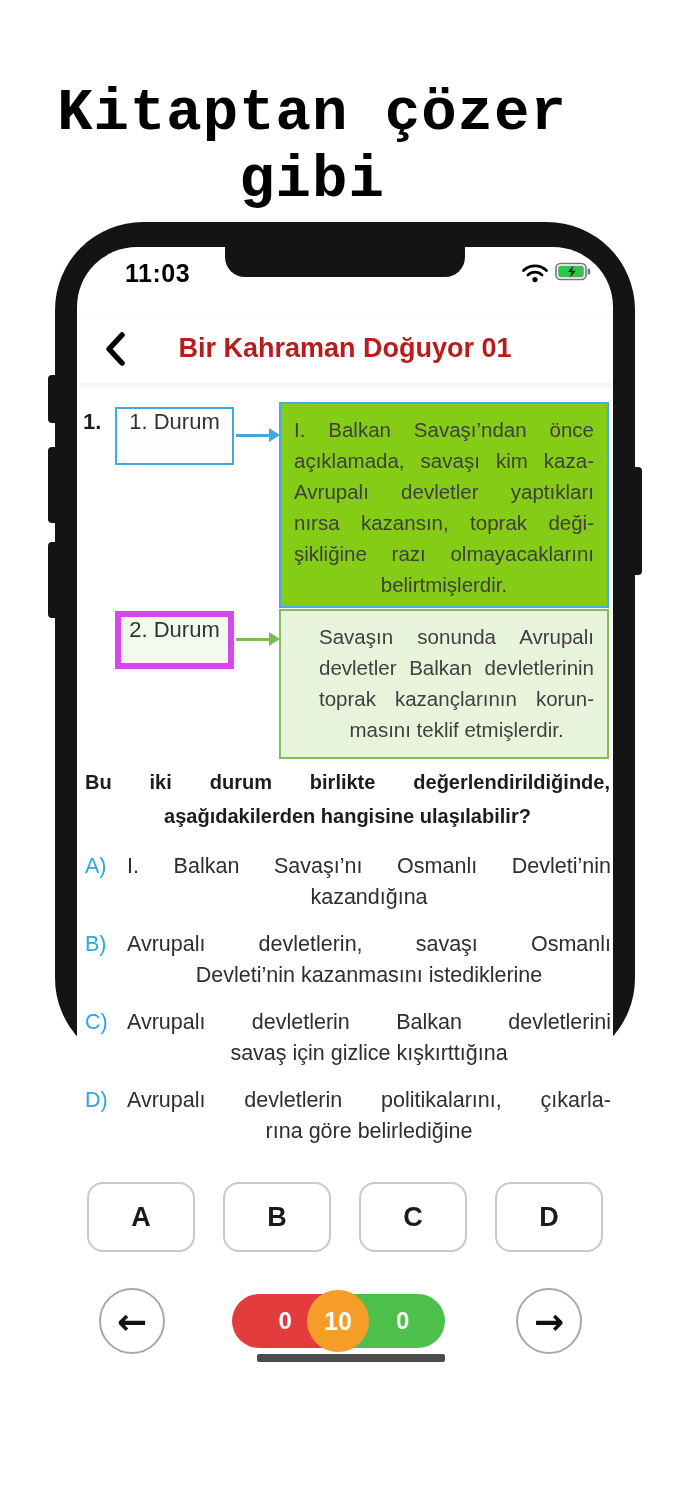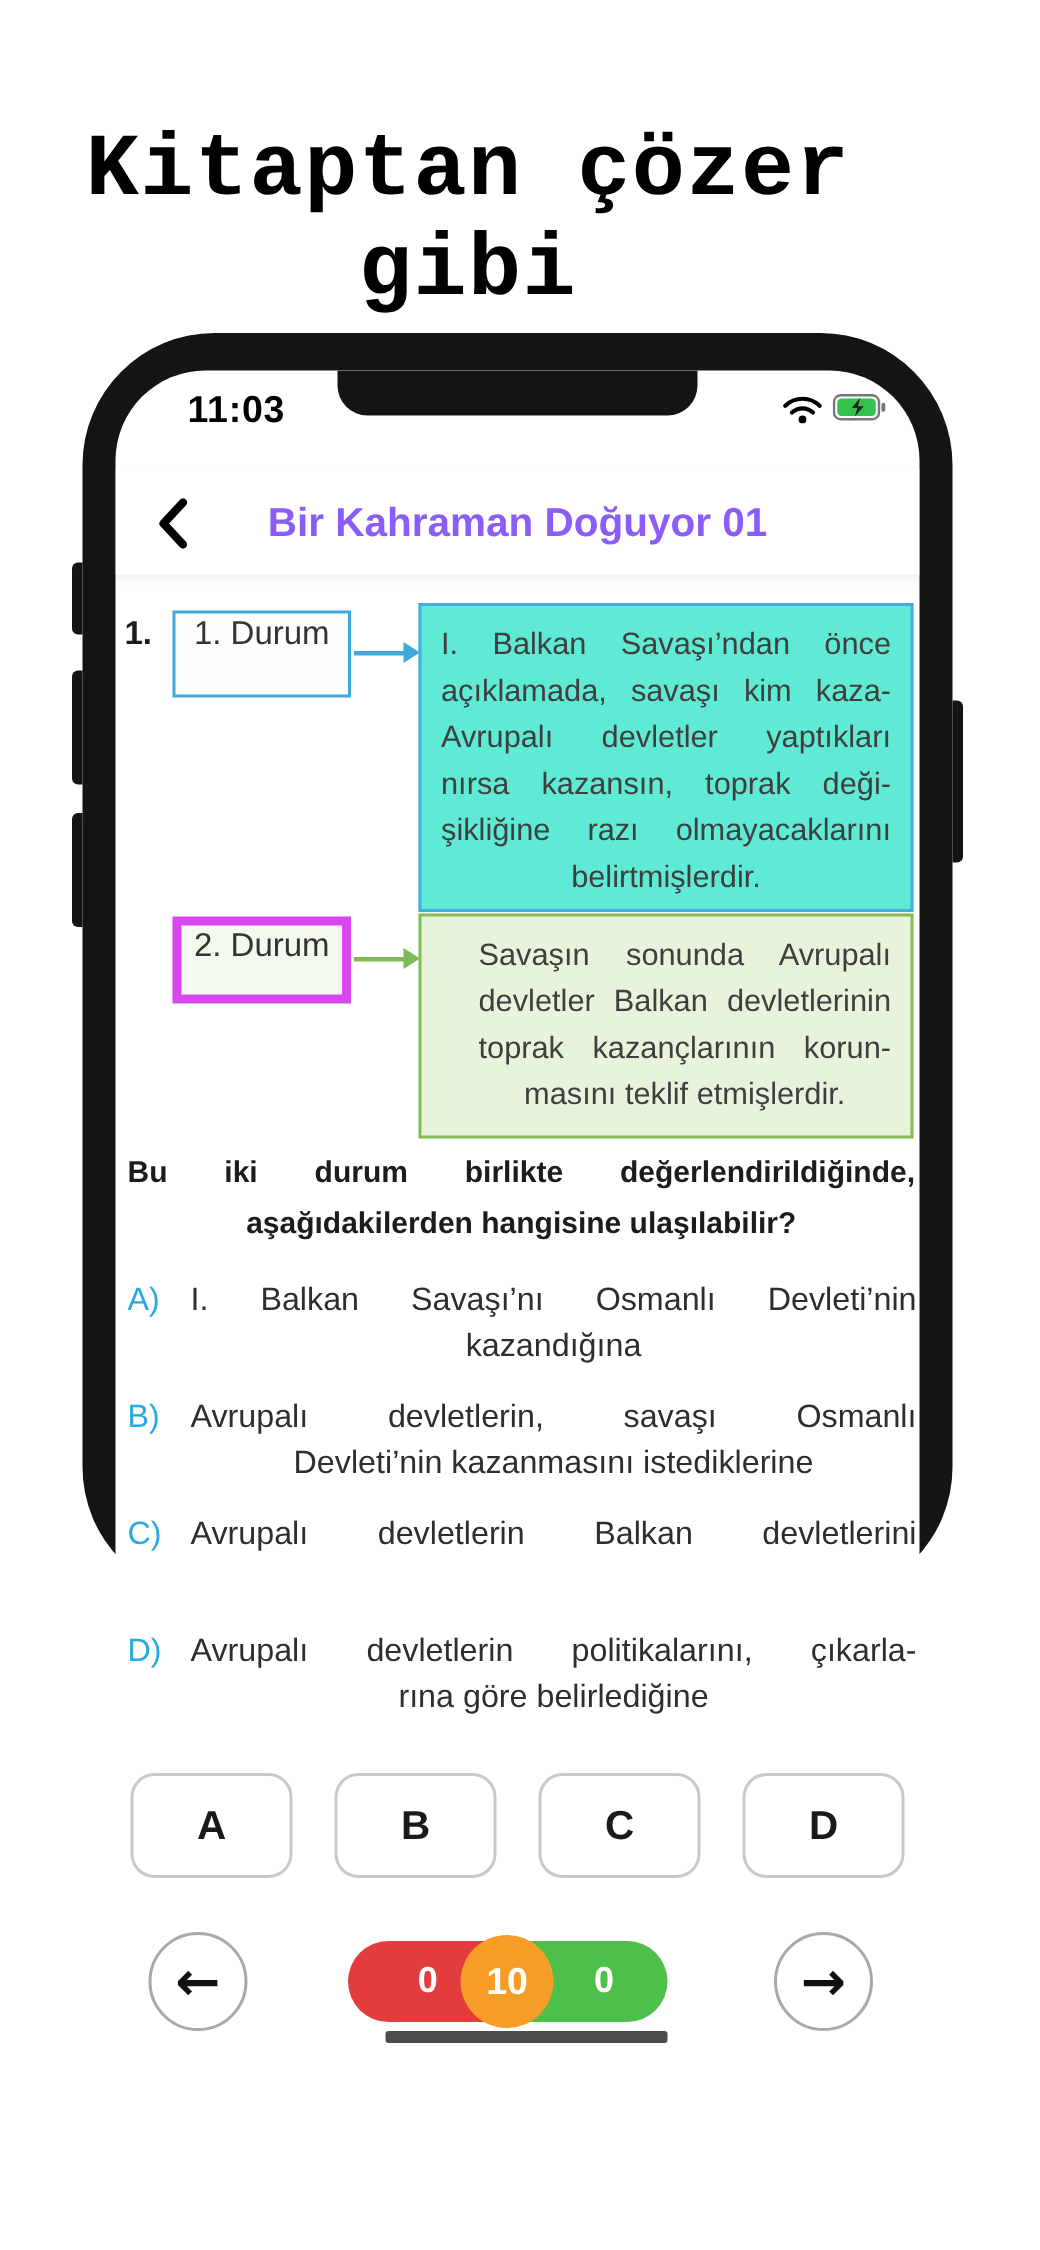--- a/index.html
+++ b/index.html
@@ -39,21 +39,21 @@
   .wifi-icon    { position:absolute; left:444px; top:16px; }
   .battery-icon { position:absolute; left:478px; top:15px; }
   
   .app-header {
     position:absolute; top:66px; left:0; width:536px; height:70px; background:#fff;
     box-shadow:0 3px 6px rgba(0,0,0,.07); z-index:2;
   }
   .back-button { position:absolute; left:26px; top:18px; width:30px; height:36px; cursor:pointer; }
   .header-title {
     position:absolute; left:0; top:20px; width:536px; text-align:center;
-    font-size:27px; font-weight:bold; color:#8b5cf6;
+    font-size:27px; font-weight:bold; color:#b91c1c;
   }
   
   .q-number { position:absolute; left:6px; top:162px; font-size:22px; font-weight:bold; color:#1c1c1c; }
   .durum-box {
     position:absolute; left:38px; width:119px; height:58px;
     display:flex; align-items:flex-start; justify-content:center;
     font-size:22px; color:#333;
   }
   .durum1-box { top:160px; border:2px solid #41a8da; background:#fdfdfd; }
   .durum2-box { top:364px; border:6px solid #d946ef; background:#f3f9ec; }
@@ -63,21 +63,21 @@
     border:7.5px solid transparent; border-right:none;
   }
   .arrow-blue { left:159px; top:187px; background:#41a8da; }
   .arrow-blue::after { border-left:11px solid #41a8da; }
   .arrow-green { left:159px; top:391px; background:#7db954; }
   .arrow-green::after { border-left:11px solid #7db954; }
   .text-box {
     position:absolute; left:202px; width:330px; padding:10px 13px;
     font-size:20.5px; color:#3f3f3f; line-height:31px;
   }
-  .blue-box  { top:155px; height:206px; background:#5eead4; border:2px solid #45aede; }
+  .blue-box  { top:155px; height:206px; background:#84cc16; border:2px solid #45aede; }
   .green-box { top:362px; height:150px; background:#e7f3da; border:2px solid #83bd56;padding-left:38px; }
   .jline { text-align:justify; text-align-last:justify; white-space:nowrap; overflow:hidden; }
   .lline { text-align:center; white-space:nowrap; }
   .stem {
     position:absolute; left:8px; top:518px; width:525px;
     font-size:20px; font-weight:bold; color:#1c1c1c; line-height:34px;
   }
   .opt { position:absolute; left:8px; width:526px; font-size:21.5px; line-height:31px; color:#2e2e2e; }
   .opt-letter { position:absolute; left:0; top:0; color:#29a9e2; font-weight:normal; }
   .opt-lines { margin-left:42px; }
@@ -205,20 +205,21 @@
       <span class="opt-letter">B)</span>
       <div class="opt-lines">
         <div class="jline">Avrupalı devletlerin, savaşı Osmanlı</div>
         <div class="lline">Devleti’nin kazanmasını istediklerine</div>
       </div>
     </div>
     <div class="opt" style="top:760px">
       <span class="opt-letter">C)</span>
       <div class="opt-lines">
         <div class="jline">Avrupalı devletlerin Balkan devletlerini</div>
+        <div class="lline">savaş için gizlice kışkırttığına</div>
       </div>
     </div>
     <div class="opt" style="top:838px">
       <span class="opt-letter">D)</span>
       <div class="opt-lines">
         <div class="jline">Avrupalı devletlerin politikalarını, çıkarla-</div>
         <div class="lline">rına göre belirlediğine</div>
       </div>
     </div>
 

